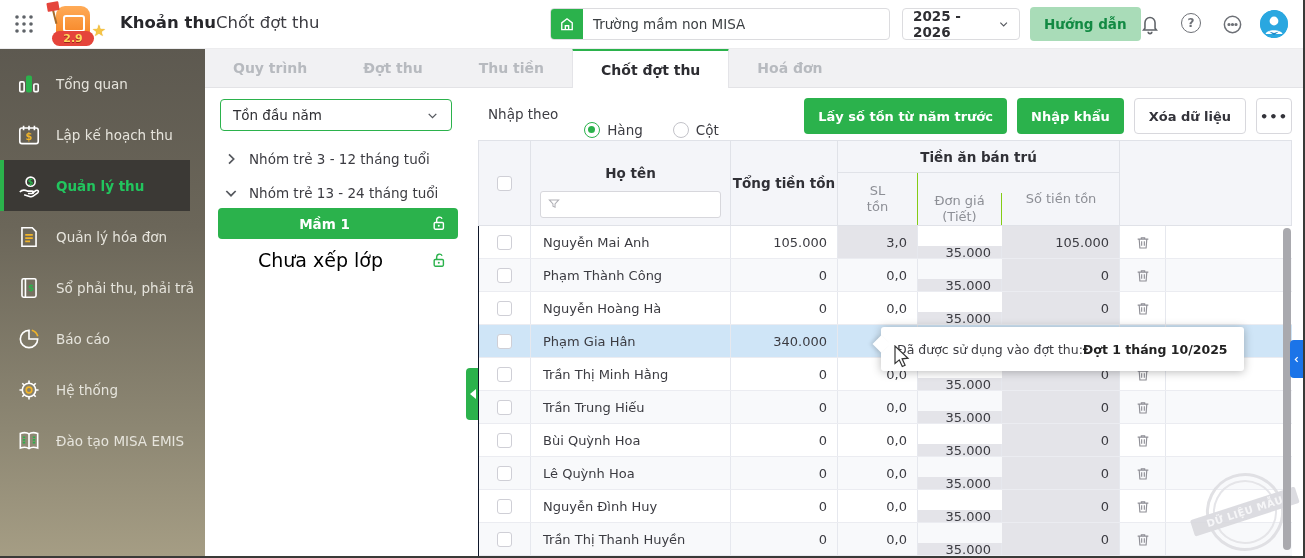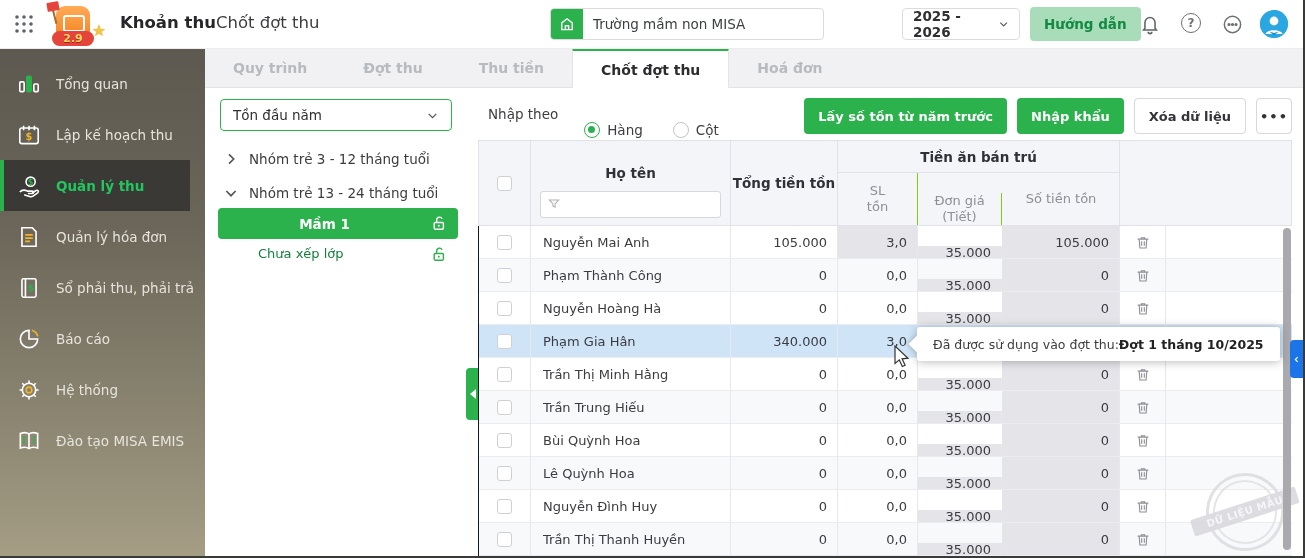--- a/index.html
+++ b/index.html
@@ -15,21 +15,21 @@
   .logo-sq{position:absolute;left:10px;top:4px;width:34px;height:34px;border-radius:9px;background:linear-gradient(#ffab57,#f5801f);}
   .logo-sq::before{content:"";position:absolute;left:7px;top:9px;width:18px;height:13px;border:2.5px solid #fff;border-radius:3px;}
   .logo-flag{position:absolute;left:1px;top:0;width:14px;height:22px;}
   .logo-flag::before{content:"";position:absolute;left:6px;top:2px;width:2px;height:20px;background:#a66b2a;transform:rotate(-14deg);}
   .logo-flag::after{content:"";position:absolute;left:0;top:0;width:12px;height:9px;background:#e5443b;border-radius:1px;transform:rotate(-10deg);}
   .logo-star{position:absolute;right:2px;bottom:8px;color:#f6c445;font-size:16px;line-height:16px;text-shadow:0 0 1px #d89a00;}
   .logo-ribbon{position:absolute;left:6px;bottom:1px;width:42px;height:15px;background:#e5443b;border-radius:8px;
                color:#ffd65c;font-weight:bold;font-size:11px;line-height:15px;text-align:center;text-shadow:0 1px 0 #9c241d;}
   .app-title{position:absolute;left:120px;top:13px;font-size:16.5px;font-weight:bold;color:#27272b;}
   .page-title{position:absolute;left:216px;top:13px;font-size:16.5px;color:#3c3c42;}
-  .school-box{position:absolute;left:550px;top:8px;width:274px;height:32px;border:1px solid #dcdcdf;border-radius:4px;display:flex;align-items:center;cursor:pointer;box-sizing:border-box;background:#fff;}
+  .school-box{position:absolute;left:550px;top:8px;width:340px;height:32px;border:1px solid #dcdcdf;border-radius:4px;display:flex;align-items:center;cursor:pointer;box-sizing:border-box;background:#fff;}
   .school-home{width:32px;height:30px;background:#2bb24c;border-radius:3px 0 0 3px;display:flex;align-items:center;justify-content:center;flex:0 0 32px;}
   .school-name{padding-left:10px;font-size:13.5px;color:#3c4043;}
   .year-box{position:absolute;left:902px;top:8px;width:118px;height:32px;border:1px solid #dcdcdf;border-radius:4px;display:flex;align-items:center;justify-content:space-between;padding:0 10px;box-sizing:border-box;cursor:pointer;font-size:13.5px;color:#2f2f33;font-weight:bold;}
   .guide-btn{position:absolute;left:1030px;top:7px;height:34px;padding:0 14px;background:#a9dcb8;border-radius:4px;display:flex;align-items:center;color:#128a43;font-weight:bold;font-size:13.5px;cursor:pointer;}
   .tb-icon{position:absolute;top:13px;width:22px;height:22px;cursor:pointer;}
   .circle-ic{position:absolute;top:13px;width:20px;height:20px;border:1.6px solid #6d7076;border-radius:50%;color:#6d7076;font-size:12px;font-weight:bold;display:flex;align-items:center;justify-content:center;cursor:pointer;box-sizing:border-box;}
   .avatar{position:absolute;left:1260px;top:10px;width:28px;height:28px;border-radius:50%;background:#2aa7e0;overflow:hidden;cursor:pointer;}
 
   
   #sidebar{position:absolute;left:0;top:48px;width:205px;height:508px;background:linear-gradient(180deg,#5d5950 0%,#6b6659 35%,#8d8773 75%,#a59d84 100%);z-index:20;}
@@ -48,21 +48,21 @@
   
   #content{position:absolute;left:205px;top:88px;width:1100px;height:468px;background:#fff;}
 
   
   .dropdown{position:absolute;left:15px;top:11px;width:232px;height:32px;border:1px solid #2bb24c;border-radius:4px;display:flex;align-items:center;justify-content:space-between;padding:0 12px;box-sizing:border-box;cursor:pointer;font-size:13.5px;color:#2f2f33;background:#fff;}
   .tree-row{position:absolute;left:10px;height:30px;display:flex;align-items:center;cursor:pointer;font-size:13.5px;color:#3c3c42;}
   .tree-chev{width:16px;height:16px;margin:0 10px 0 8px;flex:0 0 16px;}
   .pill{position:absolute;left:13px;top:120px;width:240px;height:31px;background:#2bb24c;border-radius:4px;display:flex;align-items:center;cursor:pointer;}
   .pill .pill-label{flex:1;text-align:center;color:#fff;font-weight:bold;font-size:13.5px;}
   .pill .lock{color:#fff;margin-right:10px;width:17px;height:17px;flex:0 0 17px;}
-  .row-unassigned{position:absolute;left:13px;top:158px;width:240px;height:28px;display:flex;cursor:pointer;font-size:13px;color:#15803d;}
+  .row-unassigned{position:absolute;left:13px;top:158px;width:240px;height:28px;display:flex;align-items:center;cursor:pointer;font-size:19px;color:#000000;}
   .row-unassigned .ua-label{margin-left:40px;flex:1;}
   .row-unassigned .lock{color:#2bb24c;margin-right:10px;width:17px;height:17px;flex:0 0 17px;}
   .collapse-green{position:absolute;left:261px;top:280px;width:14px;height:52px;background:#2bb24c;border-radius:4px 0 0 4px;display:flex;align-items:center;justify-content:center;cursor:pointer;}
   .tri-left{width:0;height:0;border-top:5px solid transparent;border-bottom:5px solid transparent;border-right:6px solid #fff;}
 
   
   .table-zone{position:absolute;left:273px;top:0;width:827px;height:468px;}
   .toolbar-row{height:52px;display:flex;align-items:center;padding-left:10px;position:relative;}
   .nhaptheo{font-size:13.5px;color:#3c3c42;margin-right:26px;}
   .radio{display:flex;align-items:center;margin-right:30px;cursor:pointer;font-size:13.5px;color:#3c3c42;margin-top:32px;}
@@ -108,21 +108,21 @@
   .trow>div{border-right:1px solid #e6e8ee;box-sizing:border-box;display:flex;align-items:center;}
   .c-check{justify-content:center;}
   .c-name{padding-left:12px;font-size:13px;color:#3b3b41;}
   .c-num{justify-content:flex-end;padding-right:10px;font-size:13px;color:#3b3b41;}
   .trow .c-price,.trow .c-amount{background:#e4e4e9;}
   .trow .c-sl.gray{background:#e4e4e9;}
   .trow.hl .c-price,.trow.hl .c-amount,.trow.hl .c-sl.gray{background:transparent;}
   .c-trash{justify-content:center;cursor:pointer;}
 
   
-  .tooltip{position:absolute;left:712px;top:239px;height:34px;background:#fff;border-radius:3px;box-shadow:0 1px 10px rgba(0,0,0,.28);display:flex;align-items:center;padding:0 16px;font-size:12.5px;color:#3c3c42;white-space:nowrap;z-index:10;}
+  .tooltip{position:absolute;left:676px;top:239px;height:44px;background:#fff;border-radius:3px;box-shadow:0 1px 10px rgba(0,0,0,.28);display:flex;align-items:center;padding:0 16px;font-size:12.5px;color:#3c3c42;white-space:nowrap;z-index:10;}
   .tooltip b{color:#222;}
   .tooltip::before{content:"";position:absolute;left:-6px;top:11px;width:12px;height:12px;background:#fff;transform:rotate(45deg);box-shadow:-2px 2px 4px rgba(0,0,0,.12);}
   .scrollbar{position:absolute;right:14px;top:140px;bottom:6px;width:8px;background:#a9a9ae;border-radius:4px;z-index:6;cursor:pointer;}
   .collapse-blue{position:absolute;right:2px;top:252px;width:13px;height:38px;background:#1b74e8;border-radius:4px 0 0 4px;display:flex;align-items:center;justify-content:center;color:#fff;font-size:10px;cursor:pointer;z-index:7;}
   .stamp{position:absolute;left:1001px;top:385px;width:78px;height:78px;transform:rotate(-18deg);opacity:.9;z-index:3;}
   .stamp .ring{position:absolute;inset:0;border:3px solid #dedee2;border-radius:50%;}
   .stamp .ring2{position:absolute;inset:7px;border:2px solid #e3e3e7;border-radius:50%;}
   .stamp .banner{position:absolute;left:-16px;top:30px;width:110px;height:17px;background:#d9d9de;border-radius:2px;color:#f6f6f8;font-weight:bold;font-size:10px;line-height:17px;text-align:center;letter-spacing:.5px;white-space:nowrap;}
   .cursor{position:absolute;left:893px;top:345px;width:17px;height:24px;z-index:40;pointer-events:none;}
 

